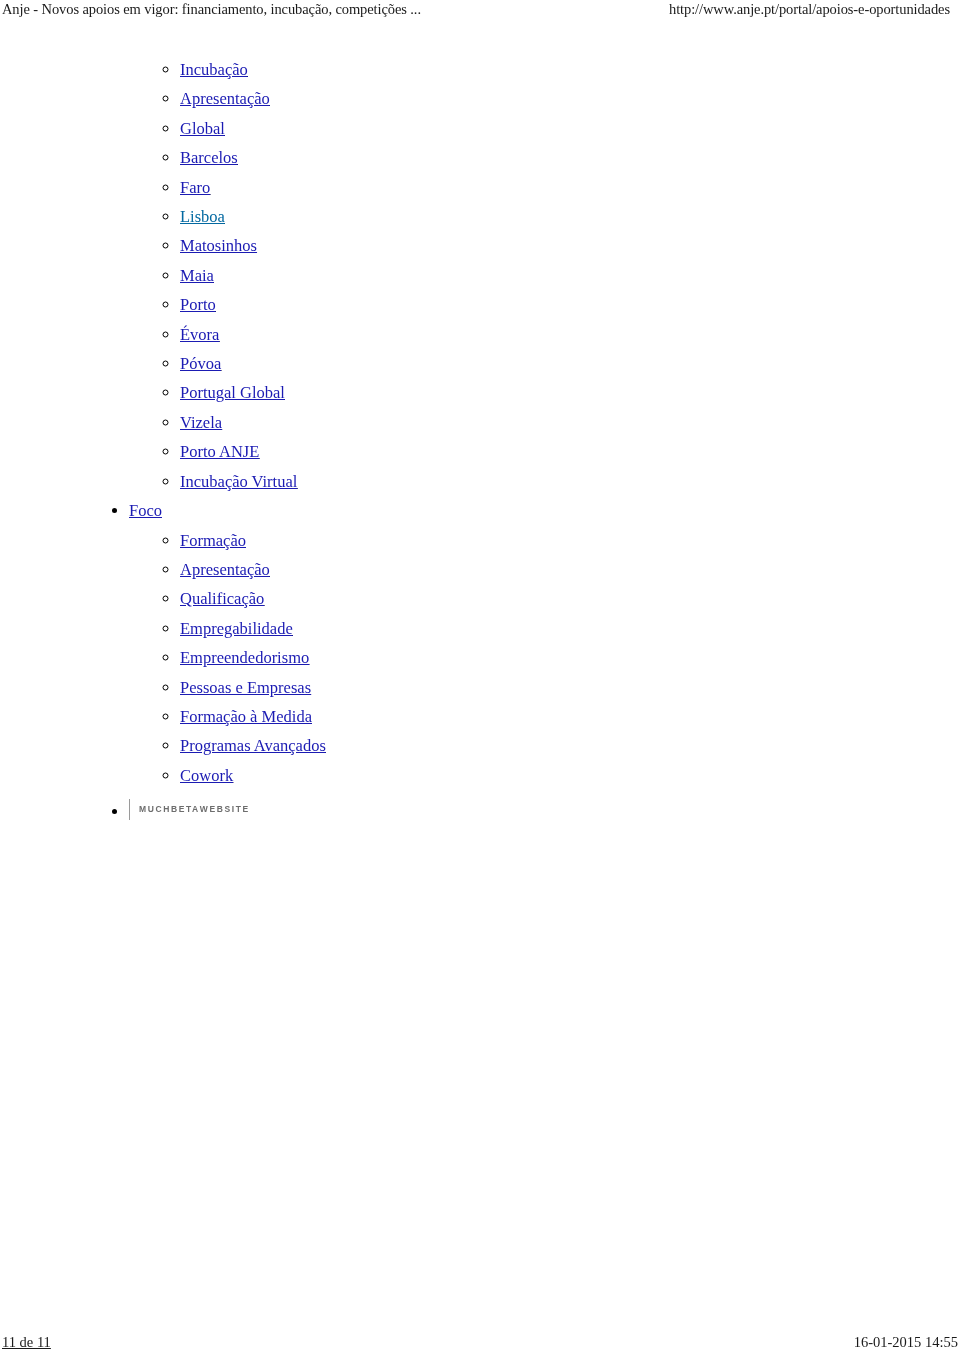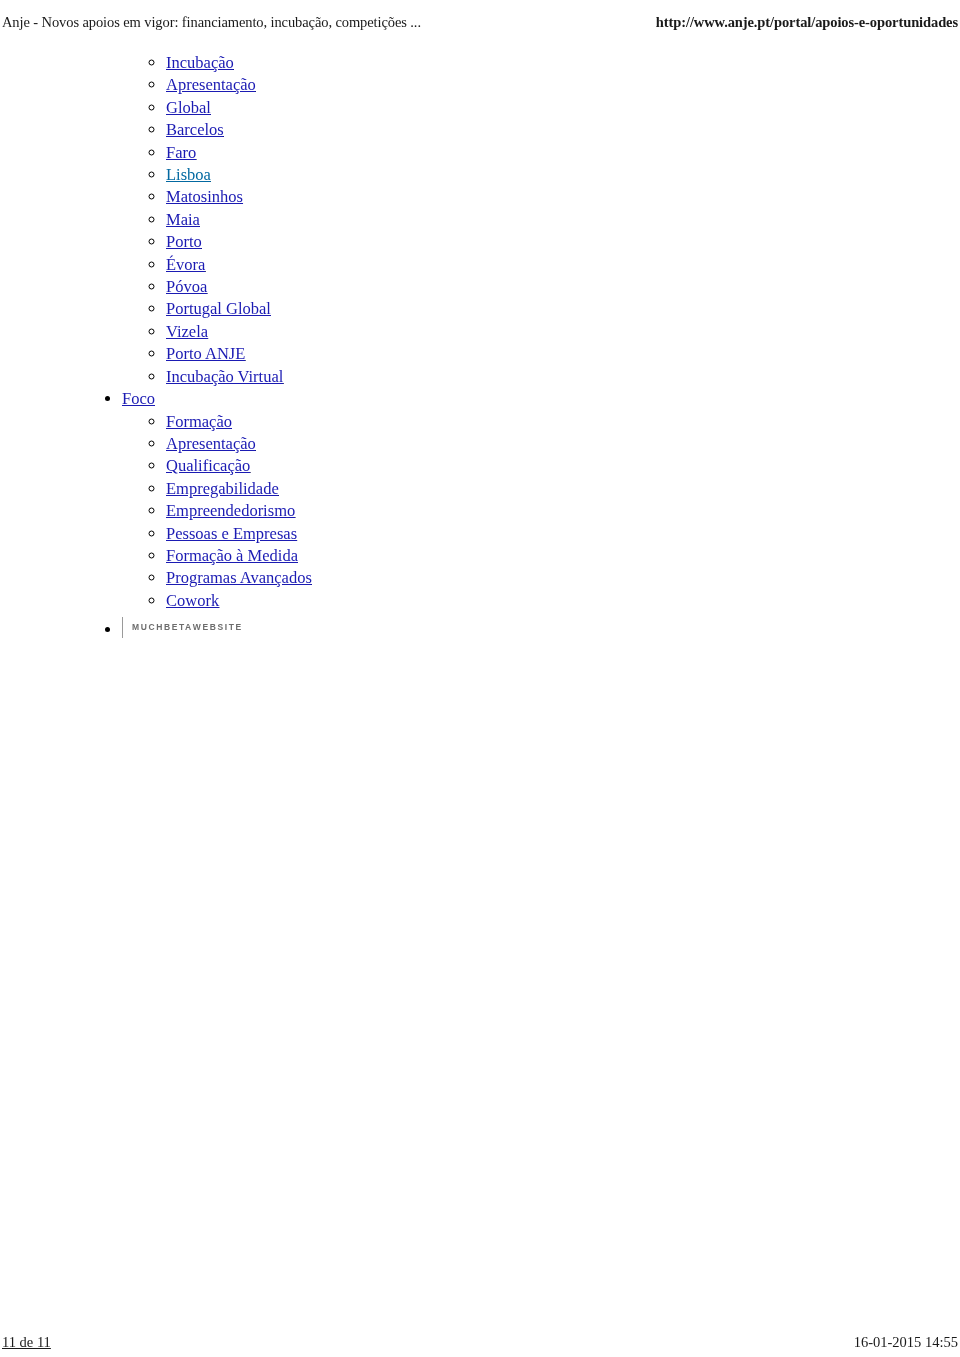--- a/index.html
+++ b/index.html
@@ -12,40 +12,39 @@
     height: 1357px;
     position: relative;
     font-family: "Liberation Serif", "DejaVu Serif", serif;
     color: #000000;
     overflow: hidden;
   }
 
   
   .page-header {
     position: absolute;
-    top: 13px;
+    top: 0;
     left: 0;
     width: 960px;
     height: 22px;
     display: flex;
     justify-content: space-between;
     align-items: flex-start;
     font-size: 14.5px;
     line-height: 18px;
     color: #1a1a1a;
     white-space: nowrap;
   }
   .page-header .hdr-title {
     padding-left: 2px;
     letter-spacing: -0.1px;
   }
   .page-header .hdr-url {
-    padding-right: 2px;
+    padding-right: 10px;
     letter-spacing: -0.1px;
-    font-weight: bold;
   }
 
   
   .content {
     position: absolute;
     top: 52px;
     left: 0;
     width: 960px;
   }
 
@@ -54,21 +53,21 @@
     margin: 0;
     padding-left: 122px;
   }
   ul.lvl2 {
     list-style-type: circle;
     margin: 0;
     padding-left: 44px;
   }
   ul.lvl1 > li,
   ul.lvl2 > li {
-    margin: 0;
+    margin: 7px;
     padding: 0;
     line-height: 22.4px;
     font-size: 16.5px;
     text-decoration: underline;
   }
   
   li.marker-hidden {
     list-style-type: none;
   }
 

